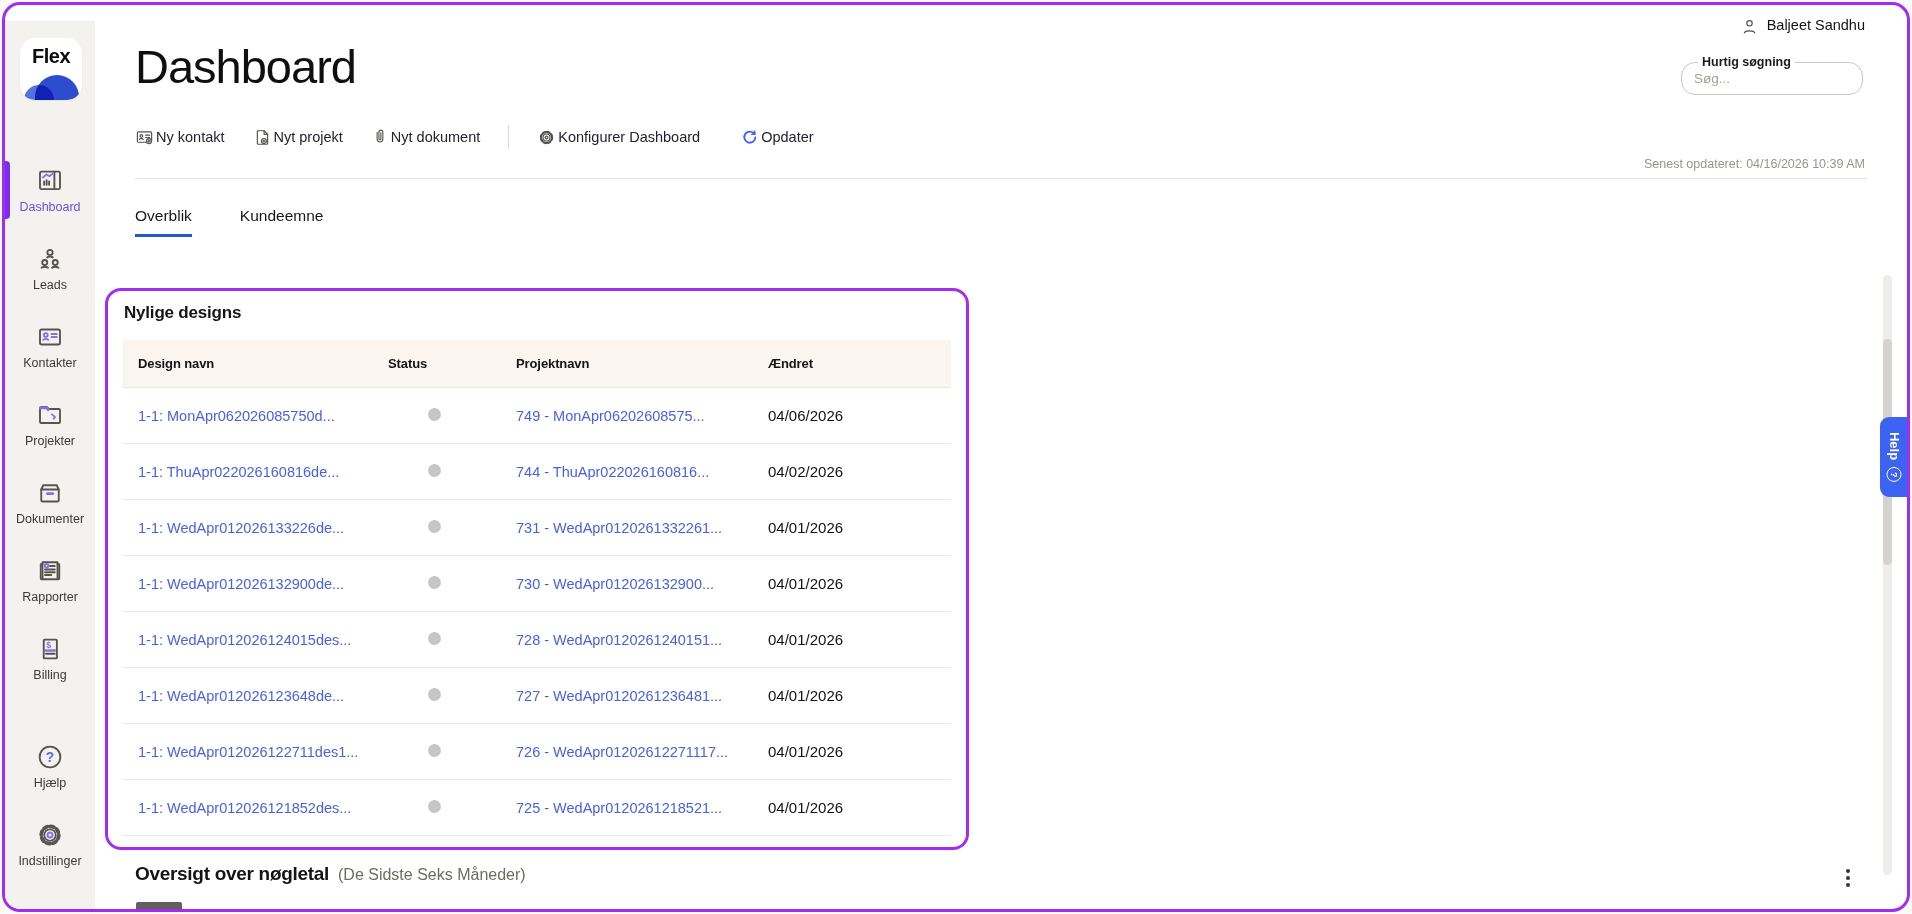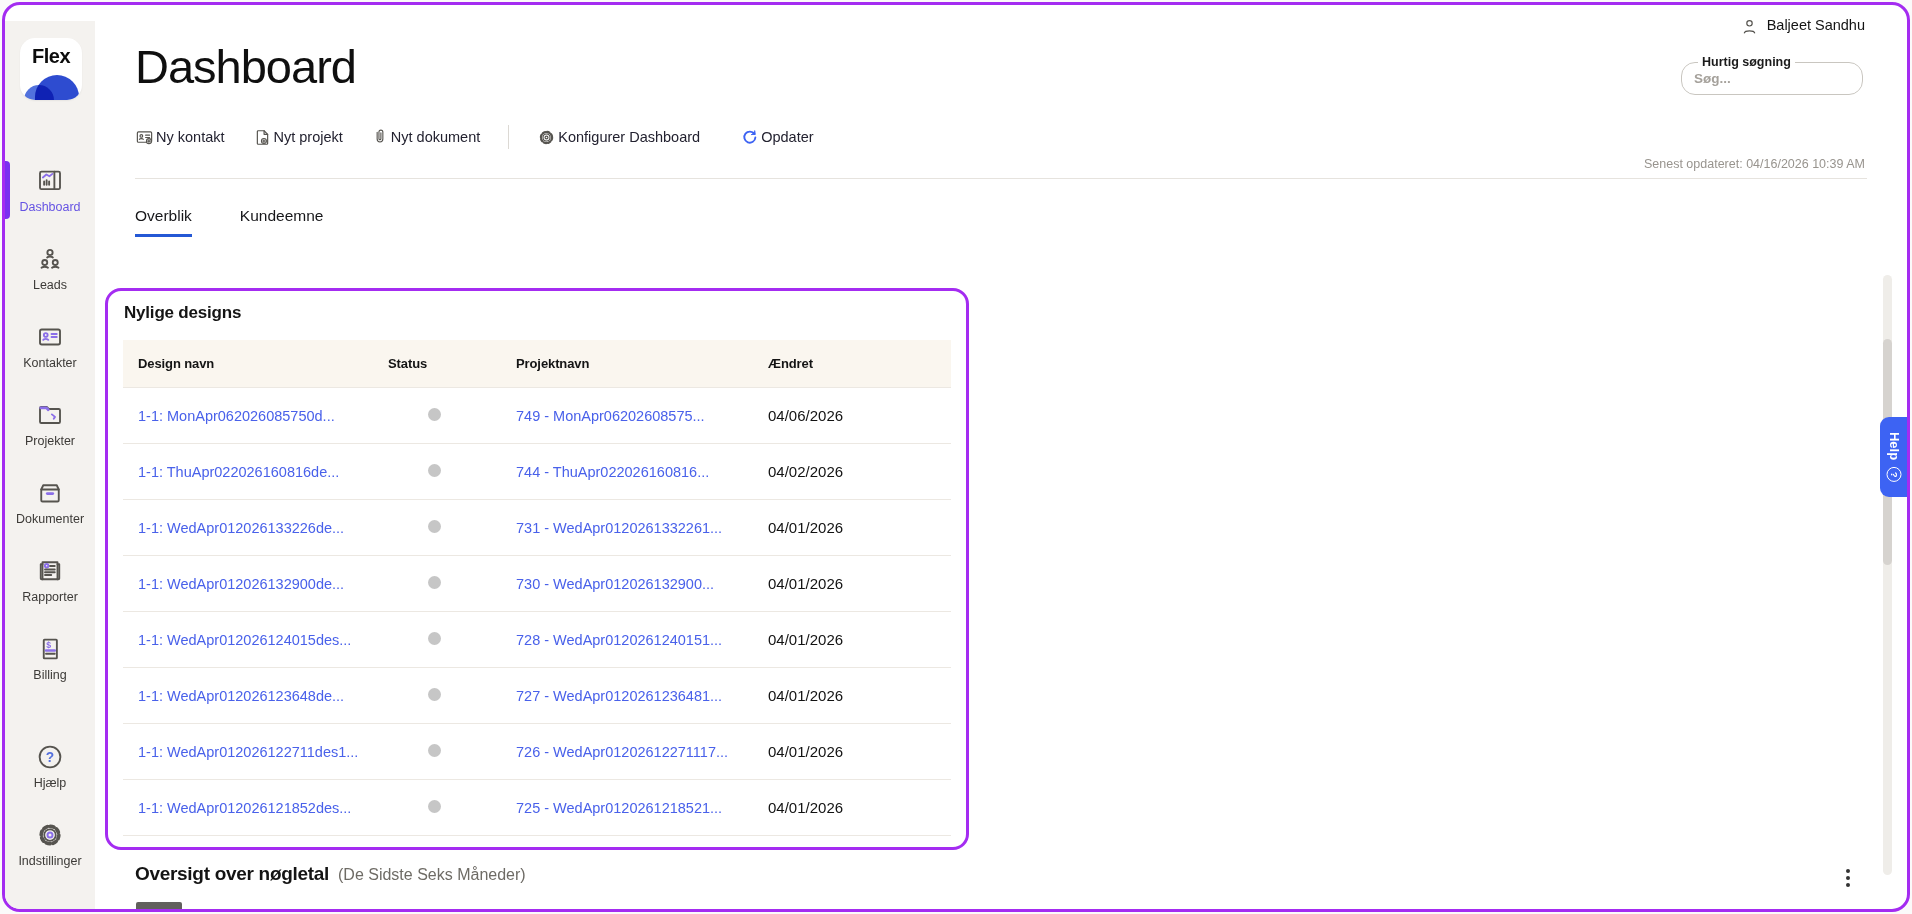--- a/index.html
+++ b/index.html
@@ -35,21 +35,21 @@
   .active-bar{position:absolute;left:0;top:2px;width:5px;height:58px;background:#7a2ff0;border-radius:0 4px 4px 0;}
   .nav-foot{position:absolute;bottom:18px;left:0;right:0;display:flex;flex-direction:column;}
   svg.ic{stroke:var(--icon);fill:none;stroke-width:1.5;stroke-linecap:round;stroke-linejoin:round;}
   svg.ic .acc{stroke:var(--accent-icon);}
   svg.ic text{stroke:none;}
 
   
   .user-chip{position:absolute;top:12px;right:42px;display:flex;align-items:flex-start;gap:8px;font-size:14.5px;cursor:pointer;}
   .search-box{position:absolute;top:50px;right:44px;width:182px;height:40px;border:1.5px solid #c9c6c0;border-radius:14px;padding:0 10px;}
   .search-box legend{font-weight:700;font-size:12.5px;padding:0 4px;margin-left:6px;color:#1b1b1b;}
-  .search-box input{border:none;outline:none;background:transparent;width:100%;font-size:13.5px;padding:0 0 9px 2px;color:#333;font-family:inherit;font-weight:bold;}
+  .search-box input{border:none;outline:none;background:transparent;width:100%;font-size:13.5px;padding:0 0 9px 2px;color:#333;font-family:inherit;}
   .search-box input::placeholder{color:#a5a19b;}
 
   
   .page-title{position:absolute;left:130px;top:34px;font-size:47px;font-weight:500;letter-spacing:-1px;color:#0f0f0f;}
   .toolbar{position:absolute;left:130px;top:120px;display:flex;align-items:center;gap:28px;}
   .tlb-item{display:flex;align-items:center;gap:2px;font-size:14.5px;color:#232230;cursor:pointer;white-space:nowrap;}
   .tlb-divider{width:1px;height:24px;background:#dcd9d4;}
   .tlb-refresh{margin-left:12px;}
   .last-updated{position:absolute;right:42px;top:152px;font-size:12.5px;color:var(--muted);margin-left:37px;}
   .hr{position:absolute;left:130px;right:40px;top:173px;height:1px;background:#e6e3de;}

